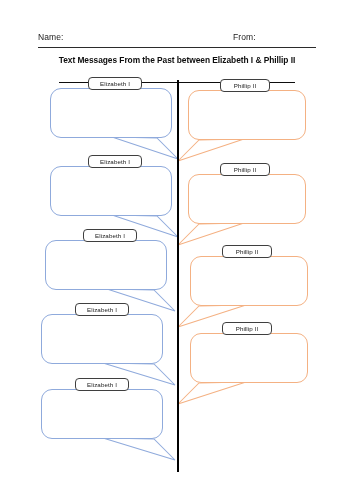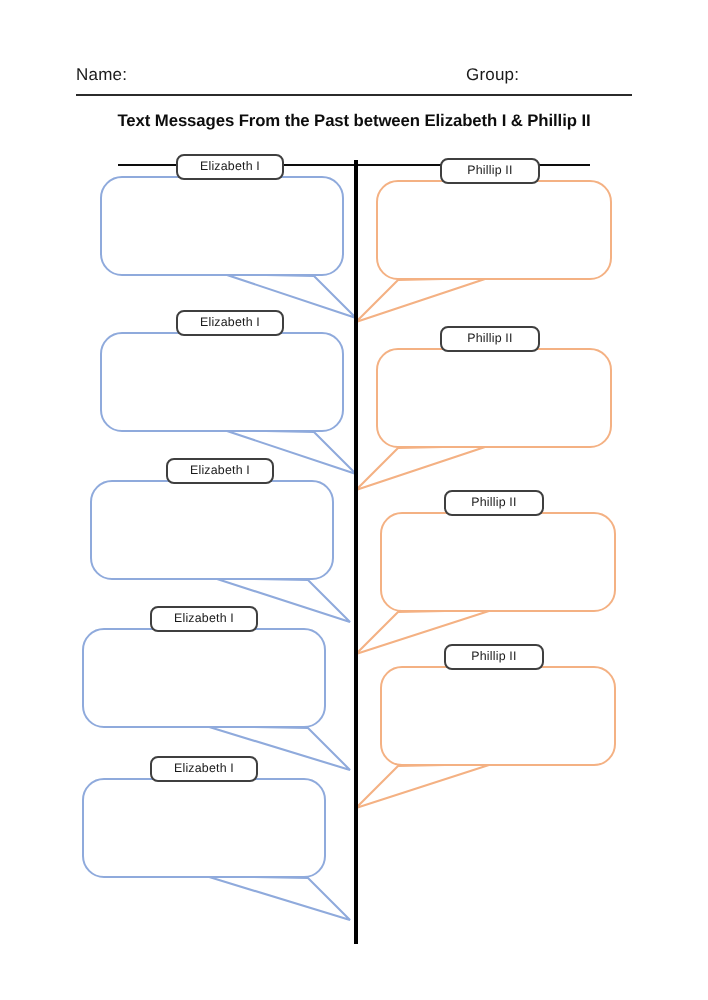--- a/index.html
+++ b/index.html
@@ -97,21 +97,21 @@
   .tail polygon.l { fill: #ffffff; stroke: #8faadc; stroke-width: 1.05; }
   .tail polygon.r { fill: #ffffff; stroke: #f4b183; stroke-width: 1.05; }
 </style>
 </head>
 <body>
 
 <div id="page">
 
   <div id="header-row">
     <span id="name-label">Name:</span>
-    <span id="group-label">Group:</span>
+    <span id="group-label">From:</span>
   </div>
 
   <div id="title">
     <span class="t">Text Messages From the Past between Elizabeth I &amp; Phillip II</span>
   </div>
 
   <div id="divider"></div>
 
   <div class="bubble-group">
     <div class="tag" style="left:88px; top:77px; width:54px;">Elizabeth I</div>

